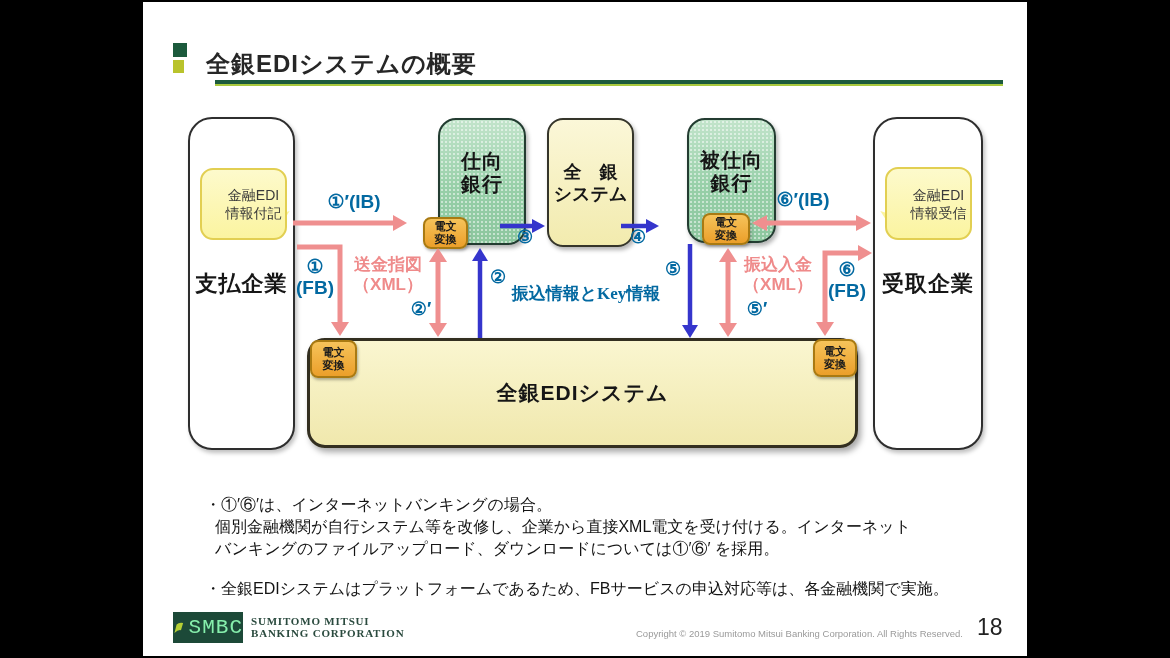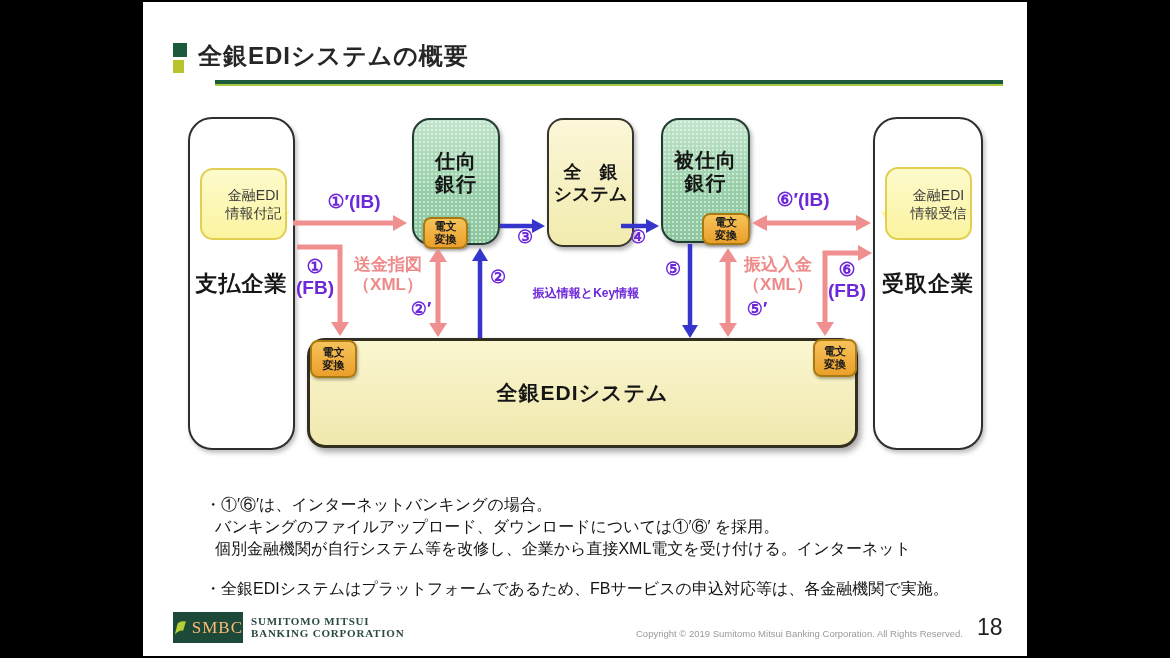--- a/index.html
+++ b/index.html
@@ -4,70 +4,70 @@
 <style>
   html,body{margin:0;padding:0;background:#000;}
   .screen{position:relative;width:1170px;height:658px;background:#000;overflow:hidden;
           font-family:"Liberation Sans",sans-serif;}
   .slide{position:absolute;left:143px;top:2px;width:884px;height:654px;background:#ffffff;overflow:hidden;}
 
   
   .sq{position:absolute;}
   .sq-dark{left:30px;top:41px;width:14px;height:14px;background:#1c5a3c;}
   .sq-light{left:30px;top:58px;width:11px;height:13px;background:#b9c32c;}
-  .title{position:absolute;left:55px;top:38px;margin:0;font-size:24px;font-weight:bold;color:#262626;letter-spacing:1px;}
+  .title{position:absolute;left:55px;top:38px;margin:8px;font-size:24px;font-weight:bold;color:#262626;letter-spacing:1px;}
   .rule{position:absolute;left:72px;top:78px;width:788px;height:4px;background:#1c5a3c;}
   .rule .rule2{position:absolute;left:0;top:4px;width:100%;height:2px;background:#a9c93e;}
 
   
   .box{position:absolute;box-sizing:border-box;display:flex;flex-direction:column;align-items:center;justify-content:center;
        text-align:center;font-weight:bold;color:#161616;}
   .company{background:#fff;border:2.5px solid #2e2e2e;border-radius:24px;font-size:22px;letter-spacing:1px;
        box-shadow:2px 3px 4px rgba(0,0,0,.25);z-index:1;}
   .bank{border:2.5px solid #233c31;border-radius:18px;font-size:20px;line-height:23px;letter-spacing:1px;
        background-image:radial-gradient(rgba(255,255,255,.5) 1px, rgba(255,255,255,0) 1.4px),
                         linear-gradient(180deg,#c2e4cb 0%,#97cfa8 55%,#8cc69e 100%);
-       background-size:4px 4px,100% 100%;box-shadow:2px 3px 4px rgba(0,0,0,.3);z-index:1;}
+       background-size:4px 4px,100% 100%;box-shadow:2px 3px 4px rgba(0,0,0,.3);z-index:1;margin-left:26px;}
   .syellow{border:2.5px solid #35352a;border-radius:16px;font-size:18px;line-height:22px;
        background:linear-gradient(180deg,#fbf7d8 0%,#f2ebae 100%);box-shadow:2px 3px 4px rgba(0,0,0,.3);z-index:1;}
   .edi{border:3px solid #332f20;border-radius:18px;font-size:21px;letter-spacing:1px;
        background:linear-gradient(180deg,#faf6d0 0%,#f0e8ad 100%);box-shadow:3px 4px 6px rgba(0,0,0,.35);z-index:1;}
   .mc{position:absolute;box-sizing:border-box;border:2px solid #a97a12;border-radius:8px;
        background:linear-gradient(180deg,#f6c35a,#eb9f2a);display:flex;flex-direction:column;align-items:center;
        justify-content:center;font-size:11px;line-height:13px;font-weight:bold;color:#1c1c1c;
        box-shadow:1px 2px 3px rgba(0,0,0,.3);z-index:3;}
   .bubble{position:absolute;box-sizing:border-box;border:2px solid #e2cf52;border-radius:13px;
        background:linear-gradient(180deg,#fdfacc,#fbf4a0);display:flex;flex-direction:column;align-items:center;
        justify-content:center;font-size:14px;line-height:18px;color:#3a3a3a;z-index:4;padding-left:20px;}
   .tail{position:absolute;width:0;height:0;z-index:3;}
   .tail-left{left:128px;top:212px;border-top:18px solid #fbf4a0;border-right:22px solid transparent;transform:rotate(-18deg);}
   .tail-right{left:734px;top:212px;border-top:18px solid #fbf4a0;border-left:22px solid transparent;transform:rotate(18deg);}
 
   
-  .lbl{position:absolute;text-align:center;font-weight:bold;color:#6d28d9;z-index:6;}
+  .lbl{position:absolute;text-align:center;font-weight:bold;color:#0369a1;z-index:6;}
   .big{font-size:19px;}
   .num{font-size:18px;}
   .pink{color:#ef8a8a;font-size:17px;line-height:20px;}
-  .blue{color:#6d28d9;font-size:12px;line-height:21px;}
+  .blue{color:#0369a1;font-size:17px;line-height:21px;font-family:Liberation Serif, serif;}
 
   .arrows{position:absolute;left:0;top:0;z-index:5;pointer-events:none;}
   .pk{stroke:#ef8f8f;stroke-width:5;fill:none;}
   .pkf{fill:#ef8f8f;}
   .bl{stroke:#3535cc;stroke-width:4.5;fill:none;}
   .blf{fill:#3535cc;}
 
   
   .notes{position:absolute;left:62px;top:492px;width:805px;font-size:16px;line-height:22px;color:#141414;}
   .notes .ind{padding-left:10px;}
   .notes .gap{margin-top:18px;}
 
   
   .logo{position:absolute;left:30px;top:610px;width:70px;height:31px;background:#1c4938;display:flex;align-items:center;
         justify-content:center;gap:4px;}
-  .logo .mark{font-family:Liberation Serif, serif;color:#fdba74;font-size:17px;letter-spacing:1px;}
+  .logo .mark{font-family:Liberation Mono, monospace;color:#86efac;font-size:21px;letter-spacing:1px;}
   .coname{position:absolute;left:108px;top:613px;font-family:"Liberation Serif",serif;font-size:11px;line-height:12px;
         font-weight:bold;color:#2a4a3e;letter-spacing:0.8px;}
   .copyright{position:absolute;right:64px;top:626px;font-size:9.5px;color:#9a9a9a;}
   .pagenum{position:absolute;left:834px;top:612px;font-size:23px;color:#222;}
 </style>
 </head>
 <body>
 
 <div class="screen">
   <div class="slide">
@@ -204,22 +204,22 @@
       </div>
       <div class="lbl big" style="left:613px;top:186px;width:94px">⑥′(IB)</div>
       <div class="lbl big" style="left:678px;top:257px;width:52px;line-height:21px">
         <div>⑥</div>
         <div>(FB)</div>
       </div>
     </div>
 
     <div class="notes">
       <div>・①′⑥′は、インターネットバンキングの場合。</div>
+      <div class="ind">個別金融機関が自行システム等を改修し、企業から直接XML電文を受け付ける。インターネット</div>
       <div class="ind">バンキングのファイルアップロード、ダウンロードについては①′⑥′ を採用。</div>
-      <div class="ind">個別金融機関が自行システム等を改修し、企業から直接XML電文を受け付ける。インターネット</div>
       <div class="gap">・全銀EDIシステムはプラットフォームであるため、FBサービスの申込対応等は、各金融機関で実施。</div>
     </div>
 
     <div class="logo">
       <svg width="15" height="18" viewBox="0 0 16 18">
         <path d="M2 16 L5 4 Q8 1 14 2 L11 12 Q7 11 2 16 Z" fill="#b5cf35"></path>
       </svg>
       <span class="mark">SMBC</span>
     </div>
     <div class="coname">

